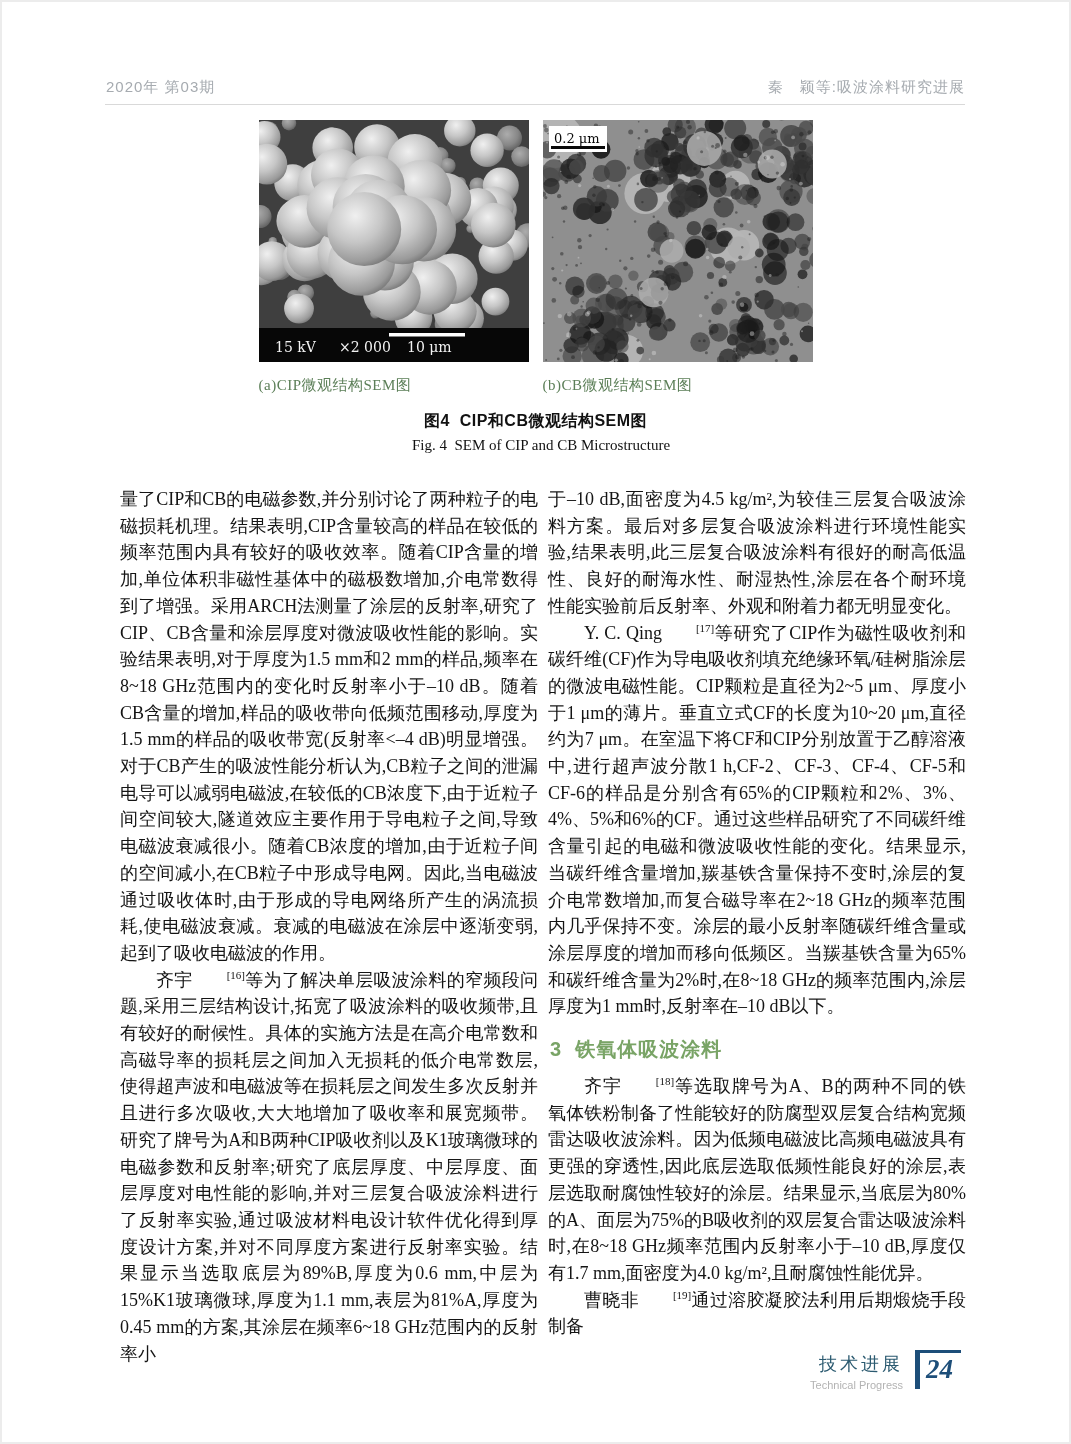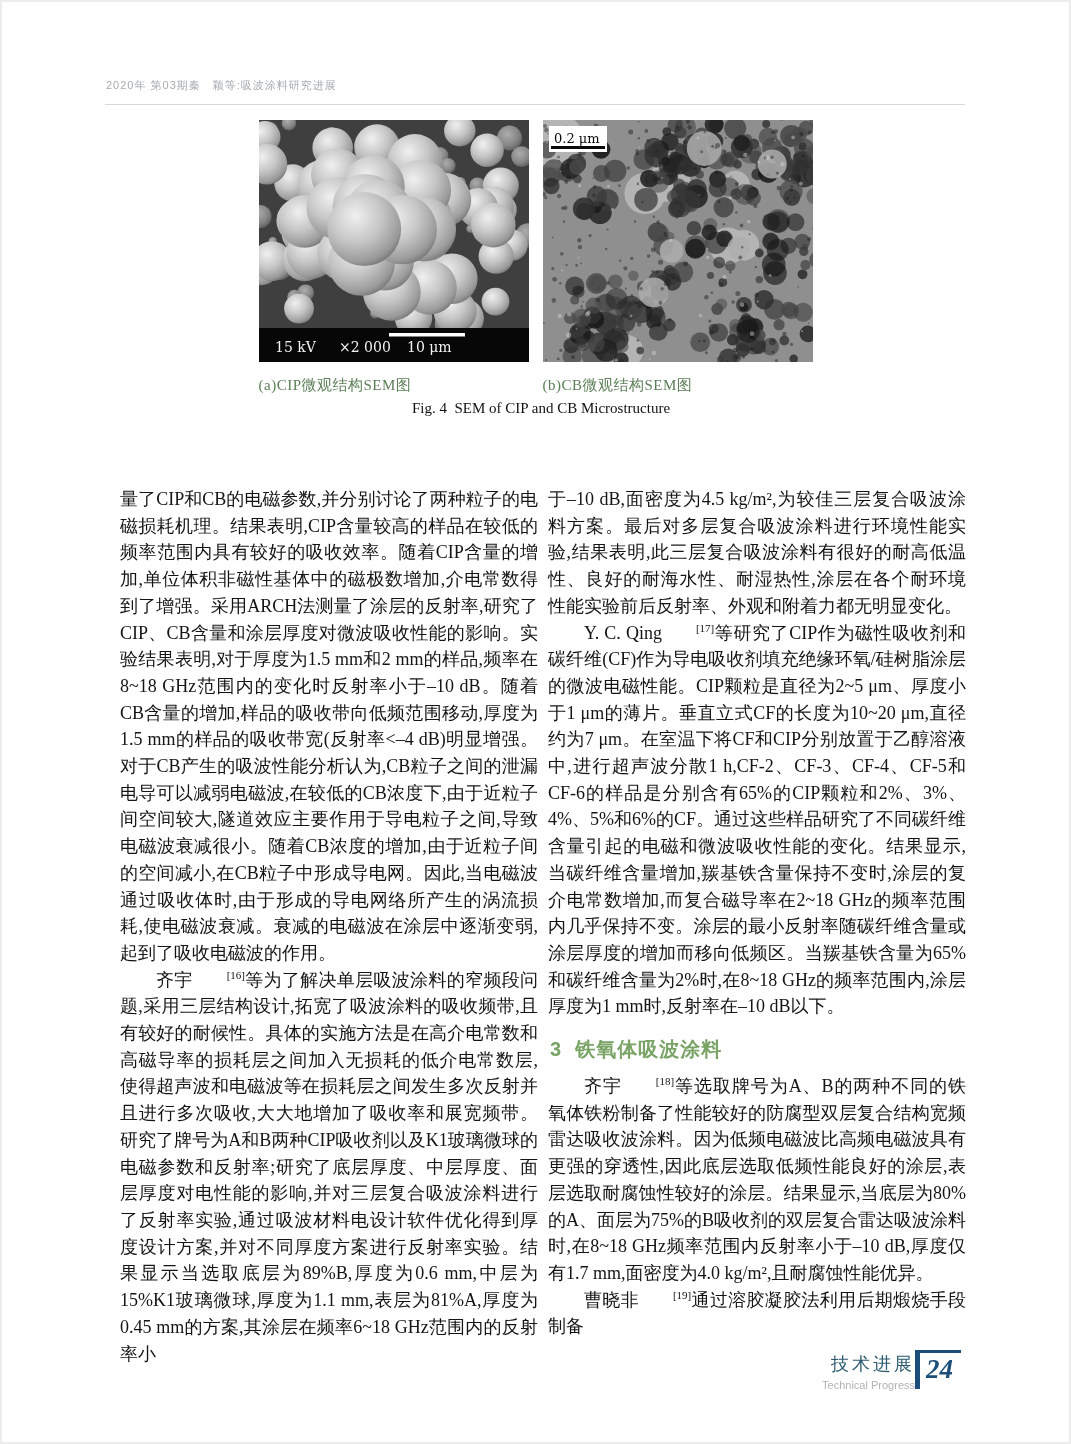--- a/index.html
+++ b/index.html
@@ -1,41 +1,41 @@
 <!DOCTYPE html>
 <html><head>
 <meta charset="utf-8">
 <style>
   html,body{margin:0;padding:0;background:#fff;}
   .page{position:relative;width:1071px;height:1444px;background:#ffffff;overflow:hidden;
         box-shadow:inset 0 0 0 2px #ececec;
         font-family:"Liberation Serif","DejaVu Serif",serif;color:#1a1a1a;}
   
-  .hdr{position:absolute;left:106px;top:78px;width:859px;display:flex;justify-content:flex-start;
-       font-family:"Liberation Sans","DejaVu Sans",sans-serif;font-size:11px;color:#a6abb0;letter-spacing:1px;white-space:pre-wrap;}
+  .hdr{position:absolute;left:106px;top:78px;width:859px;display:flex;justify-content:space-between;
+       font-family:"Liberation Sans","DejaVu Sans",sans-serif;font-size:15px;color:#a6abb0;letter-spacing:1px;white-space:pre-wrap;}
   .hdr-rule{position:absolute;left:105px;top:104px;width:860px;height:1px;background:#d9d9d9;}
   
   .fig{position:absolute;left:0;top:120px;width:1071px;}
   .fig-row{display:flex;justify-content:center;gap:14px;}
   .sem{width:270px;height:242px;background:#22c55e;}
   .fig-captions{display:flex;justify-content:center;gap:14px;margin-top:14px;}
   .fig-captions div{width:270px;text-align:left;font-size:15px;color:#5c7f58;letter-spacing:0.5px;}
   .fig-title-zh{margin-top:16px;text-align:center;font-family:"Liberation Sans","DejaVu Sans",sans-serif;
                 font-weight:bold;font-size:16px;color:#111;white-space:pre-wrap;letter-spacing:0.5px;}
   .fig-title-en{margin-top:5px;text-align:center;font-weight:normal;font-size:15px;color:#111;white-space:pre-wrap;padding-left:11px;}
   
   .columns{position:absolute;left:120px;top:486px;width:846px;display:flex;gap:10px;}
   .col{width:418px;}
   .col p{margin:0;font-size:18px;line-height:26.7px;text-align:justify;color:#141414;}
   .col p.indent{text-indent:2em;}
   .col sup{font-size:11px;line-height:0;vertical-align:super;margin-left:34px;}
   h2.section{margin:16px 0 10px 2px;font-family:"Liberation Sans","DejaVu Sans",sans-serif;
              font-weight:bold;font-size:20px;color:#79a466;white-space:pre-wrap;letter-spacing:1px;}
   
-  .footer{position:absolute;top:1350px;right:106px;display:flex;align-items:flex-start;gap:0;}
+  .footer{position:absolute;top:1350px;right:106px;display:flex;align-items:flex-start;gap:12px;}
   .f-labels{text-align:right;padding-top:2px;}
   .f-zh{font-family:"Liberation Sans","DejaVu Sans",sans-serif;font-size:18px;color:#2b5a70;letter-spacing:3px;}
   .f-en{font-family:"Liberation Sans","DejaVu Sans",sans-serif;font-size:11px;color:#b3b3b3;margin-top:3px;}
   .pageno-wrap{position:relative;width:50px;height:42px;}
   .pn-vbar{position:absolute;left:0;top:0;width:5px;height:39px;background:#1d4e79;}
   .pn-hbar{position:absolute;left:0;top:0;width:46px;height:3px;background:#1d4e79;}
   .pn-num{position:absolute;left:11px;top:4px;font-family:"Liberation Serif","DejaVu Serif",serif;
           font-style:italic;font-weight:bold;font-size:27px;color:#1d4e79;}
   svg text{font-family:"DejaVu Serif","Liberation Serif",serif;}
 </style>
@@ -686,20 +686,21 @@
           <text x="11" y="23" font-size="13" fill="#0a0a0a">0.2 μm</text>
           <rect x="8" y="26" width="54" height="3" fill="#0a0a0a"></rect>
         </svg>
       </div>
     </div>
 
     <div class="fig-captions">
       <div>(a)CIP微观结构SEM图</div>
       <div>(b)CB微观结构SEM图</div>
     </div>
+    <div class="fig-title-zh">图4  CIP和CB微观结构SEM图</div>
     <div class="fig-title-en">Fig. 4  SEM of CIP and CB Microstructure</div>
   </section>
 
   <main class="columns">
     <div class="col">
       <p>量了CIP和CB的电磁参数,并分别讨论了两种粒子的电磁损耗机理。结果表明,CIP含量较高的样品在较低的频率范围内具有较好的吸收效率。随着CIP含量的增加,单位体积非磁性基体中的磁极数增加,介电常数得到了增强。采用ARCH法测量了涂层的反射率,研究了CIP、CB含量和涂层厚度对微波吸收性能的影响。实验结果表明,对于厚度为1.5 mm和2 mm的样品,频率在8~18 GHz范围内的变化时反射率小于–10 dB。随着CB含量的增加,样品的吸收带向低频范围移动,厚度为1.5 mm的样品的吸收带宽(反射率&lt;–4 dB)明显增强。对于CB产生的吸波性能分析认为,CB粒子之间的泄漏电导可以减弱电磁波,在较低的CB浓度下,由于近粒子间空间较大,隧道效应主要作用于导电粒子之间,导致电磁波衰减很小。随着CB浓度的增加,由于近粒子间的空间减小,在CB粒子中形成导电网。因此,当电磁波通过吸收体时,由于形成的导电网络所产生的涡流损耗,使电磁波衰减。衰减的电磁波在涂层中逐渐变弱,起到了吸收电磁波的作用。</p>
       <p class="indent">齐宇<sup>[16]</sup>等为了解决单层吸波涂料的窄频段问题,采用三层结构设计,拓宽了吸波涂料的吸收频带,且有较好的耐候性。具体的实施方法是在高介电常数和高磁导率的损耗层之间加入无损耗的低介电常数层,使得超声波和电磁波等在损耗层之间发生多次反射并且进行多次吸收,大大地增加了吸收率和展宽频带。研究了牌号为A和B两种CIP吸收剂以及K1玻璃微球的电磁参数和反射率;研究了底层厚度、中层厚度、面层厚度对电性能的影响,并对三层复合吸波涂料进行了反射率实验,通过吸波材料电设计软件优化得到厚度设计方案,并对不同厚度方案进行反射率实验。结果显示当选取底层为89%B,厚度为0.6 mm,中层为15%K1玻璃微球,厚度为1.1 mm,表层为81%A,厚度为0.45 mm的方案,其涂层在频率6~18 GHz范围内的反射率小</p>
     </div>
     <div class="col">
       <p>于–10 dB,面密度为4.5 kg/m²,为较佳三层复合吸波涂料方案。最后对多层复合吸波涂料进行环境性能实验,结果表明,此三层复合吸波涂料有很好的耐高低温性、良好的耐海水性、耐湿热性,涂层在各个耐环境性能实验前后反射率、外观和附着力都无明显变化。</p>

